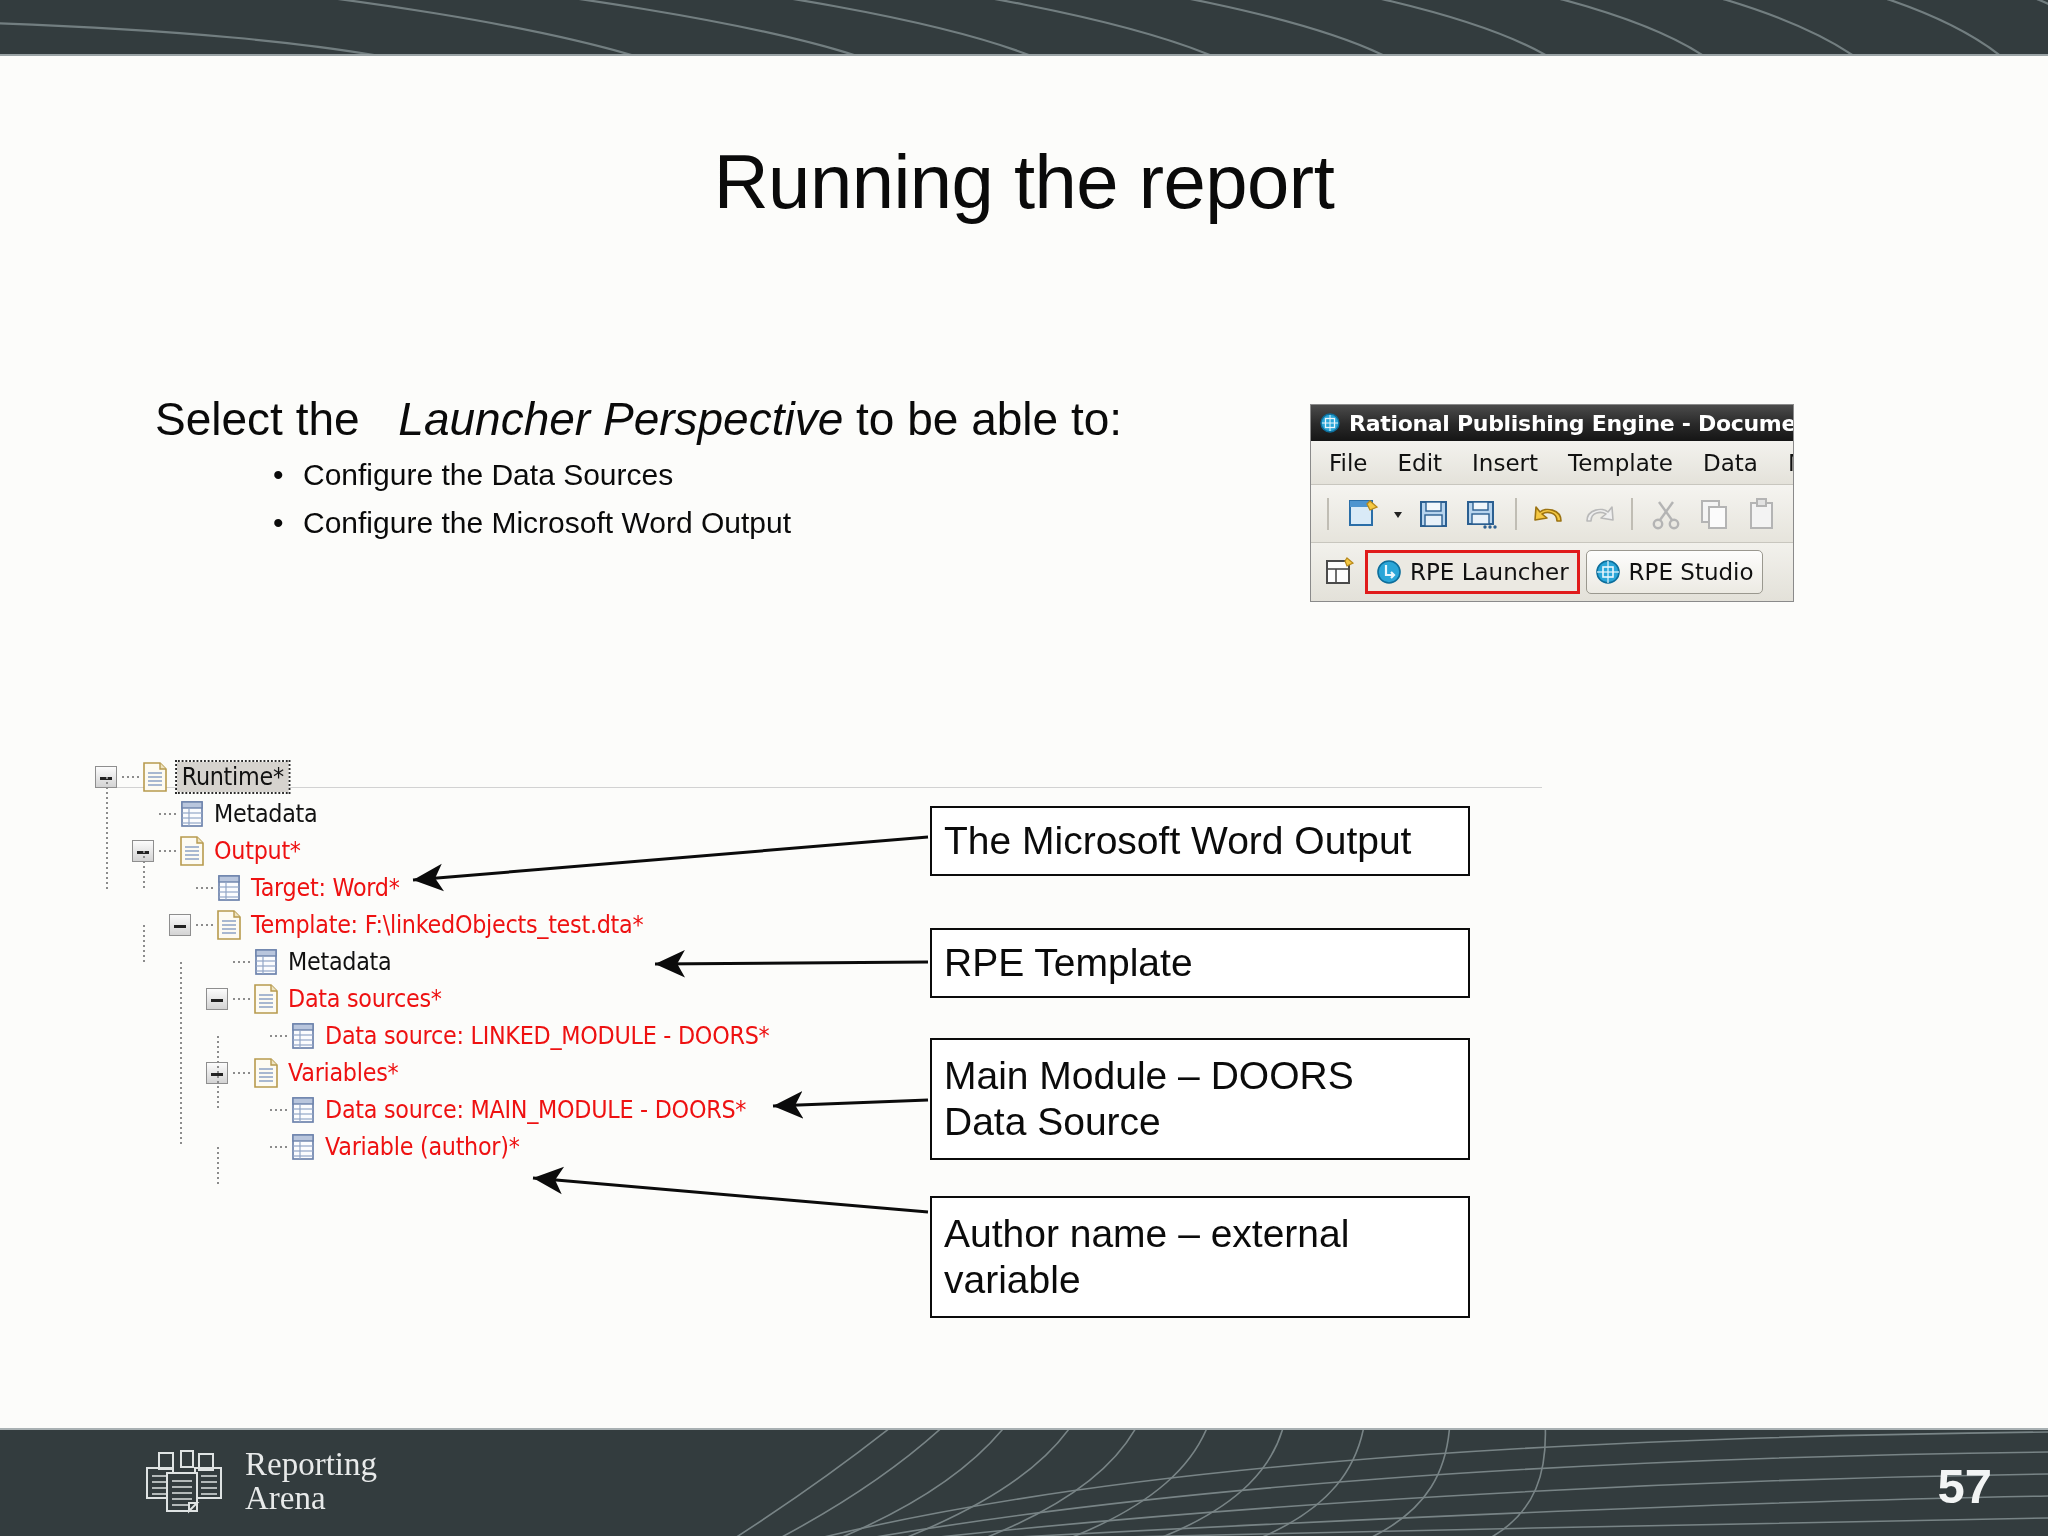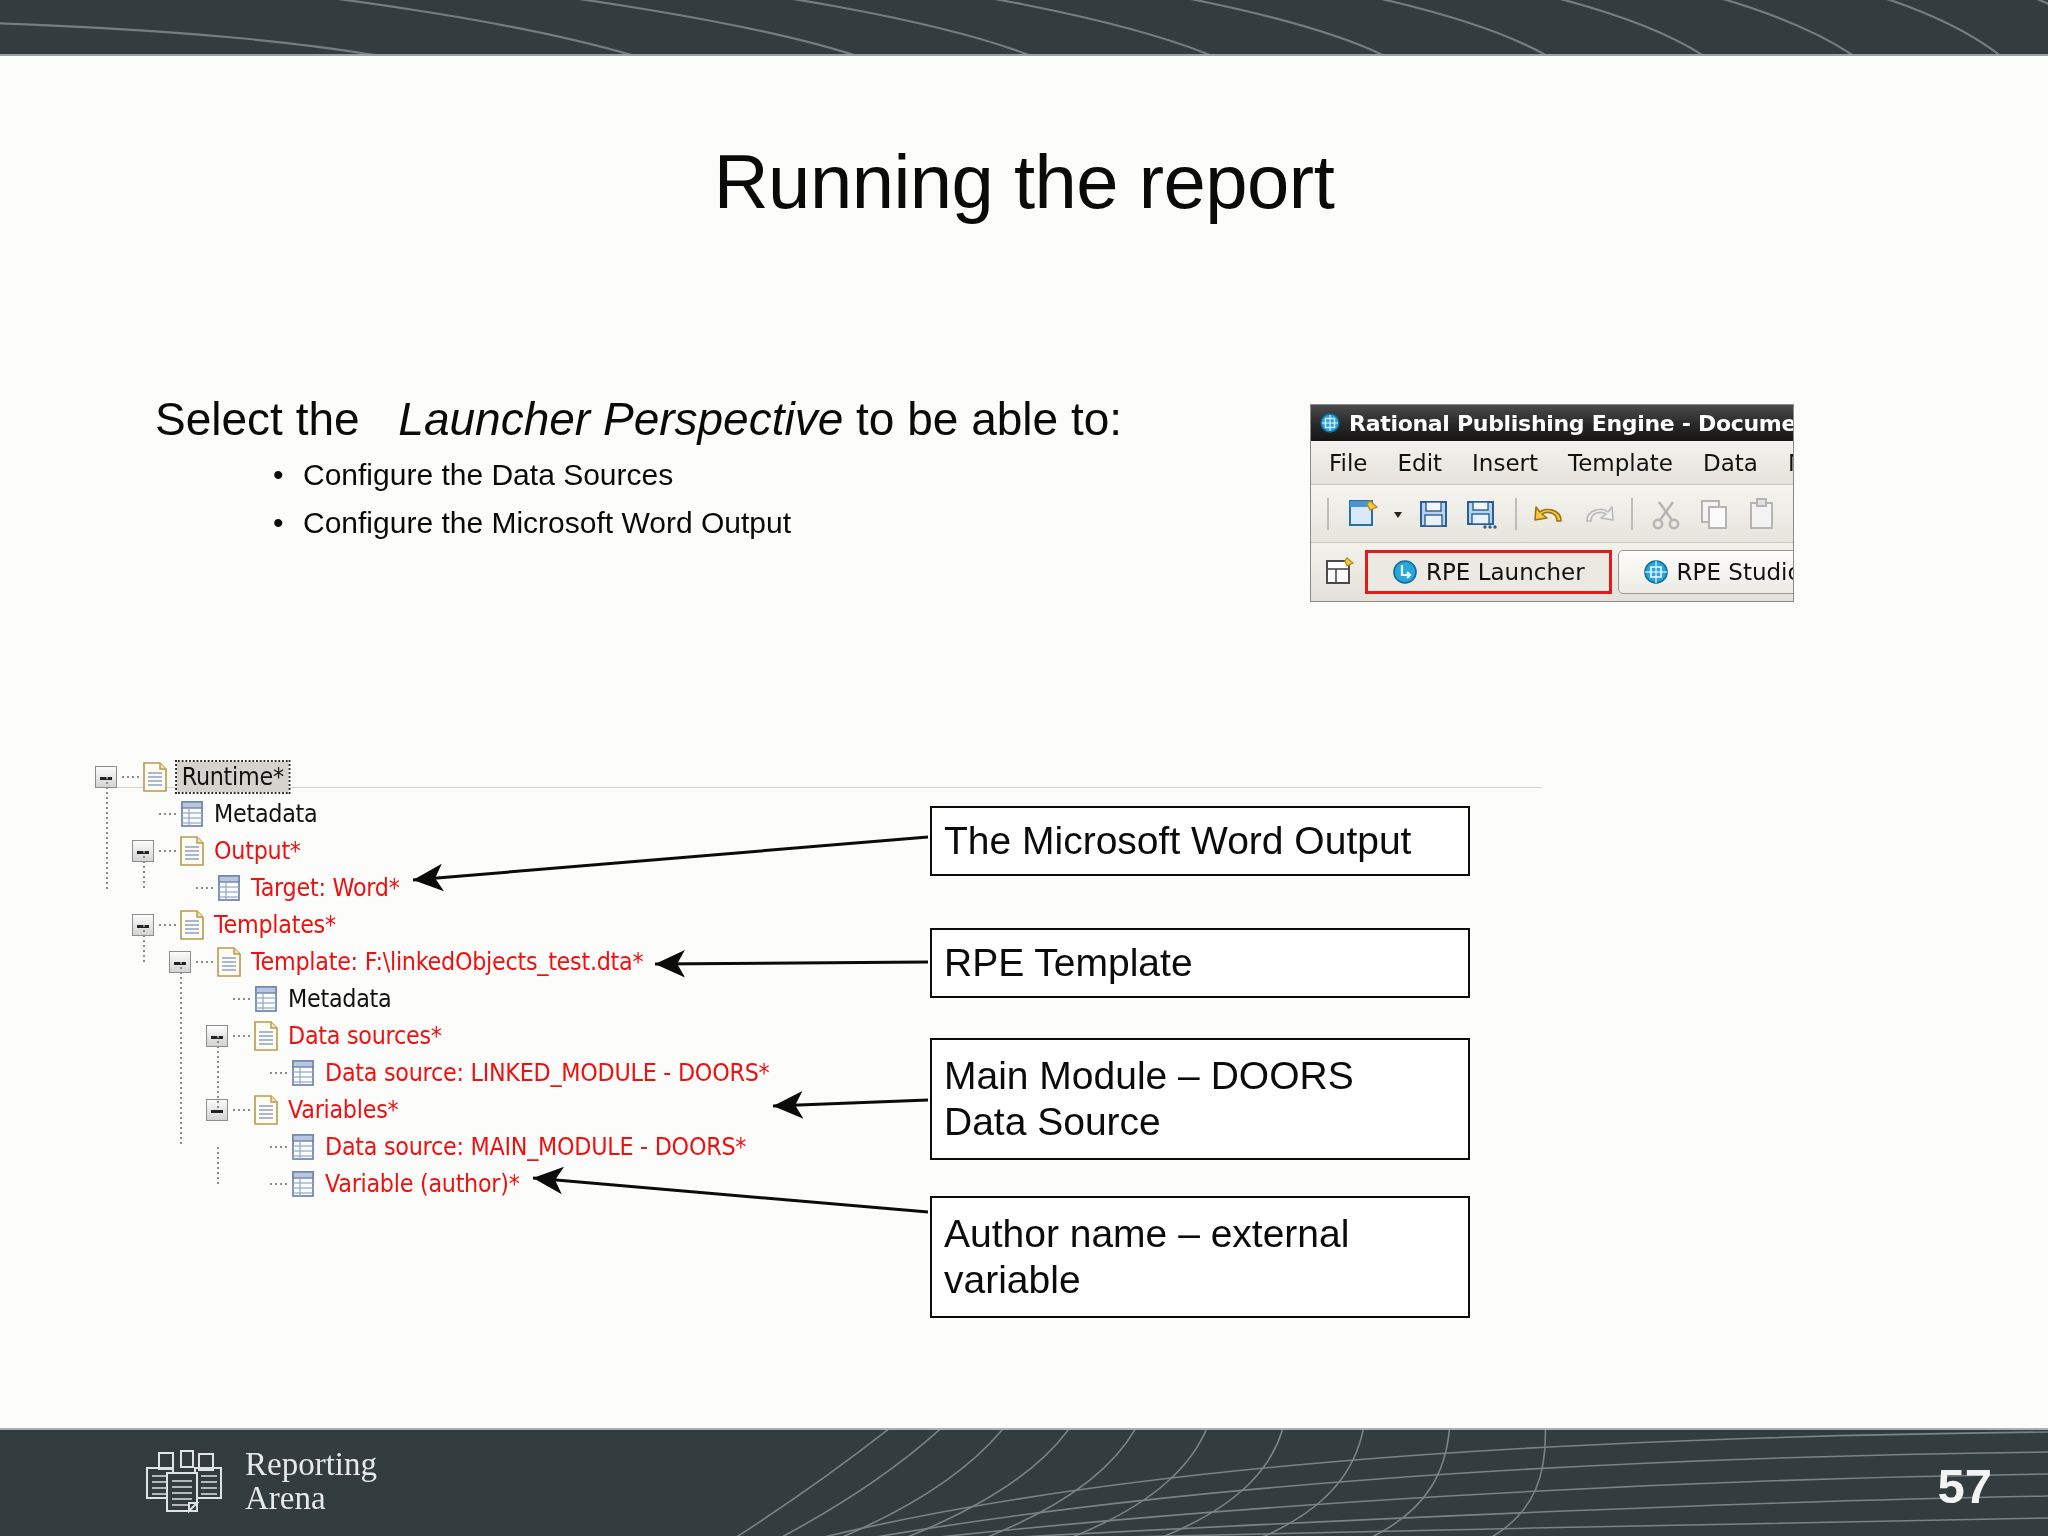--- a/index.html
+++ b/index.html
@@ -103,21 +103,21 @@
   .tb-sep { width: 2px; height: 32px; background: #c0bdb4; flex: none; margin: 0 4px; }
   .rpe-persbar {
     height: 58px;
     background: linear-gradient(180deg,#f2f1ec 0%, #e3e1d9 100%);
     display: flex; align-items: center;
     padding-left: 10px;
     gap: 6px;
   }
   .pers-btn {
     display: flex; align-items: center; gap: 8px;
-    height: 44px; padding: 0 24px;
+    height: 44px; padding: 0 8px;
     white-space: nowrap;
     font-size: 23px;
     font-family: "DejaVu Sans", sans-serif;
     color: #111;
   }
   .pers-btn.selected {
     border: 3px solid #e01b1b;
     background: #ebe9e2;
   }
   .pers-btn.plain {
@@ -416,36 +416,20 @@
     <rect x="3" y="3" width="20" height="24" fill="#fbfcfe" stroke="#6d83ac" stroke-width="1.7"></rect>
     <rect x="3" y="3" width="20" height="6" fill="#b9c6dd" stroke="#6d83ac" stroke-width="1.4"></rect>
     <g stroke="#93a6c6" stroke-width="1.2">
       <line x1="3" y1="14" x2="23" y2="14"></line>
           <line x1="3" y1="19" x2="23" y2="19"></line>
       <line x1="3" y1="24" x2="23" y2="24"></line>
           <line x1="10" y1="9" x2="10" y2="27"></line>
     </g>
   </svg>
       <span class="tree-label">Target: Word*</span>
-    </div>
-    <div class="tree-row">
-      <span class="ind" style="width:37px"></span>
-      <span class="expander"></span>
-      <span class="dots"></span>
-      <svg class="node-icon" viewBox="0 0 26 30">
-    <path d="M2 1 h16 l6 6 v22 h-22 z" fill="#fdfbf2" stroke="#b79a4d" stroke-width="1.6"></path>
-    <path d="M18 1 v6 h6" fill="#eee3c0" stroke="#b79a4d" stroke-width="1.4"></path>
-    <g stroke="#7b93bd" stroke-width="1.3">
-      <line x1="6" y1="11" x2="20" y2="11"></line>
-          <line x1="6" y1="15" x2="20" y2="15"></line>
-      <line x1="6" y1="19" x2="20" y2="19"></line>
-          <line x1="6" y1="23" x2="20" y2="23"></line>
-    </g>
-  </svg>
-      <span class="tree-label">Templates*</span>
     </div>
     <div class="tree-row">
       <span class="ind" style="width:74px"></span>
       <span class="expander"></span>
       <span class="dots"></span>
       <svg class="node-icon" viewBox="0 0 26 30">
     <path d="M2 1 h16 l6 6 v22 h-22 z" fill="#fdfbf2" stroke="#b79a4d" stroke-width="1.6"></path>
     <path d="M18 1 v6 h6" fill="#eee3c0" stroke="#b79a4d" stroke-width="1.4"></path>
     <g stroke="#7b93bd" stroke-width="1.3">
       <line x1="6" y1="11" x2="20" y2="11"></line>

